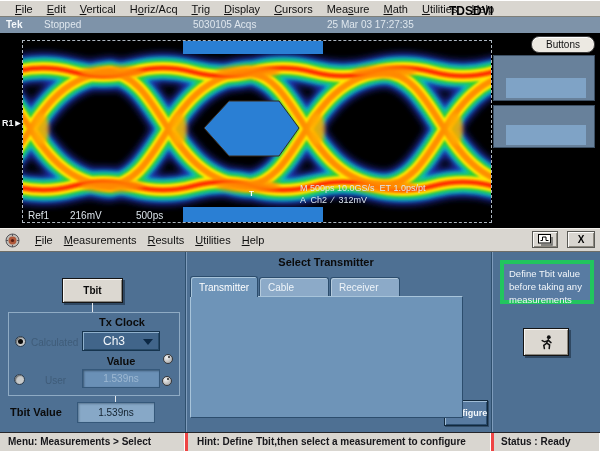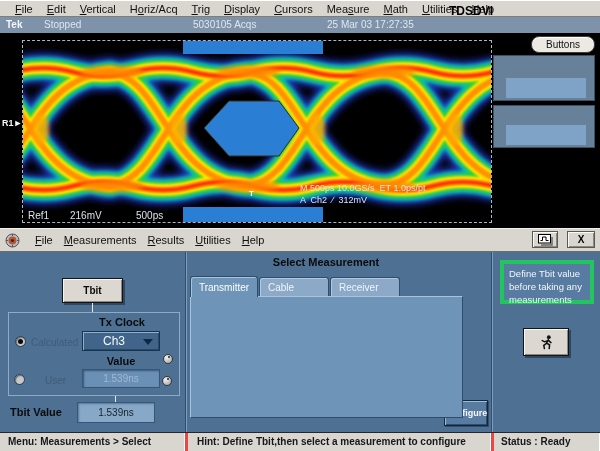--- a/index.html
+++ b/index.html
@@ -239,21 +239,21 @@
     <div class="lbl" style="left:82px;top:103px;width:78px;text-align:center;">Value</div>
     <div class="knob" style="left:163px;top:102px;"></div>
     <div class="radio" style="left:14px;top:122px;"></div>
     <div class="lbl-dis" style="left:29px;top:123px;margin-left:16px;">User</div>
     <div class="field" style="left:82px;top:117px;width:78px;height:19px;">1.539ns</div>
     <div class="knob" style="left:162px;top:124px;"></div>
     <div class="conn" style="left:115px;top:144px;height:6px;"></div>
     <div class="lbl" style="left:10px;top:154px;">Tbit Value</div>
     <div class="valuebox" style="left:77px;top:150px;width:78px;height:21px;">1.539ns</div>
 
-    <div class="hdr" style="left:186px;top:4px;width:280px;">Select Measurement</div>
+    <div class="hdr" style="left:186px;top:4px;width:280px;">Select Transmitter</div>
     <div class="tab active" style="left:190px;top:24px;width:68px;height:21px;line-height:21px;">Transmitter</div>
     <div class="tab inactive" style="left:330px;top:25px;width:70px;height:20px;line-height:20px;text-align:left;padding-left:8px;">Receiver</div>
     <div class="tab inactive" style="left:259px;top:25px;width:70px;height:20px;line-height:20px;text-align:left;padding-left:8px;">Cable</div>
     <div class="tabcontent" style="left:190px;top:44px;width:273px;height:122px;"></div>
     <div class="btn3d selected" style="left:200px;top:55px;width:60px;height:28px;">Eye Diagram</div>
     <div class="btn3d" style="left:280px;top:55px;width:60px;height:28px;">Rise and Fall Time</div>
     <div class="btn3d" style="left:363px;top:55px;width:60px;height:28px;">Pk-Pk Jitter</div>
     <div class="btn3d" style="left:199px;top:98px;width:60px;height:28px;">Intra-Pair Skew</div>
     <div class="btn3d" style="left:282px;top:98px;width:60px;height:28px;">Inter-Pair Skew</div>
     <div class="configure" style="left:444px;top:148px;width:44px;height:26px;">Configure</div>

